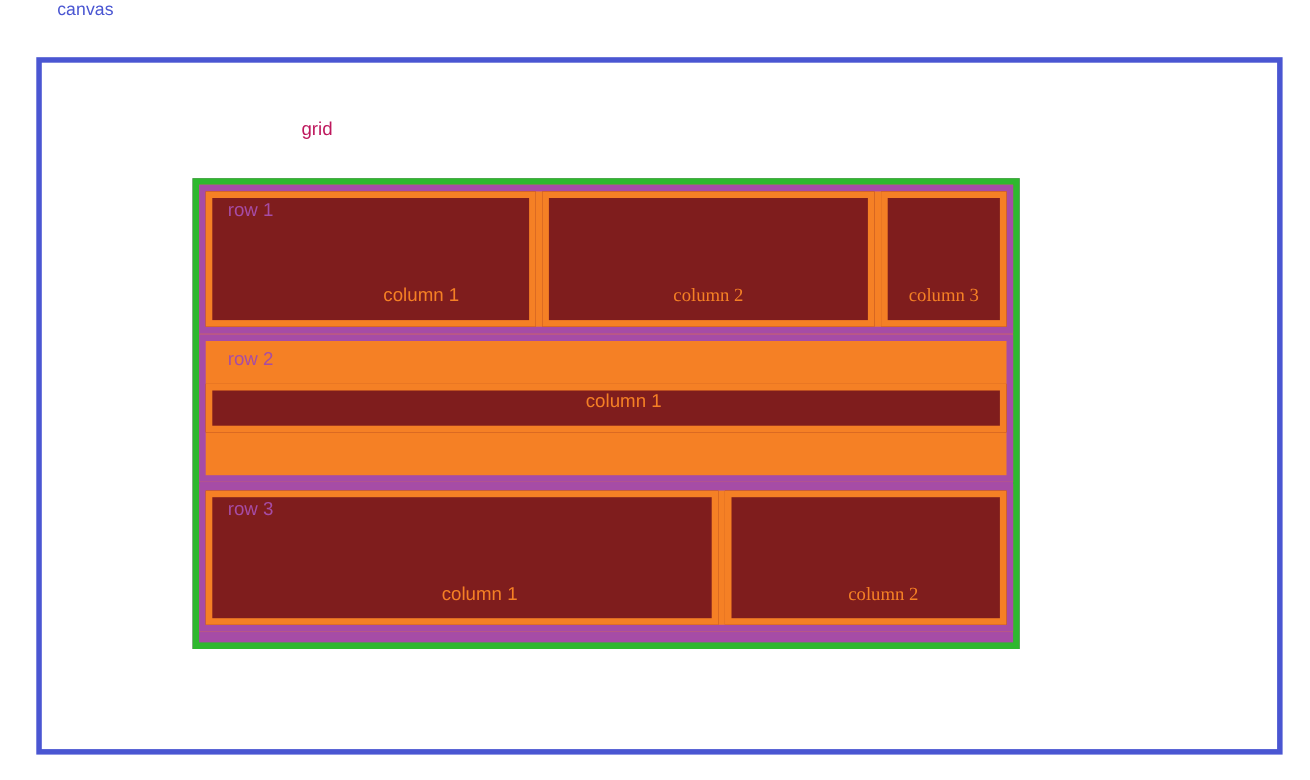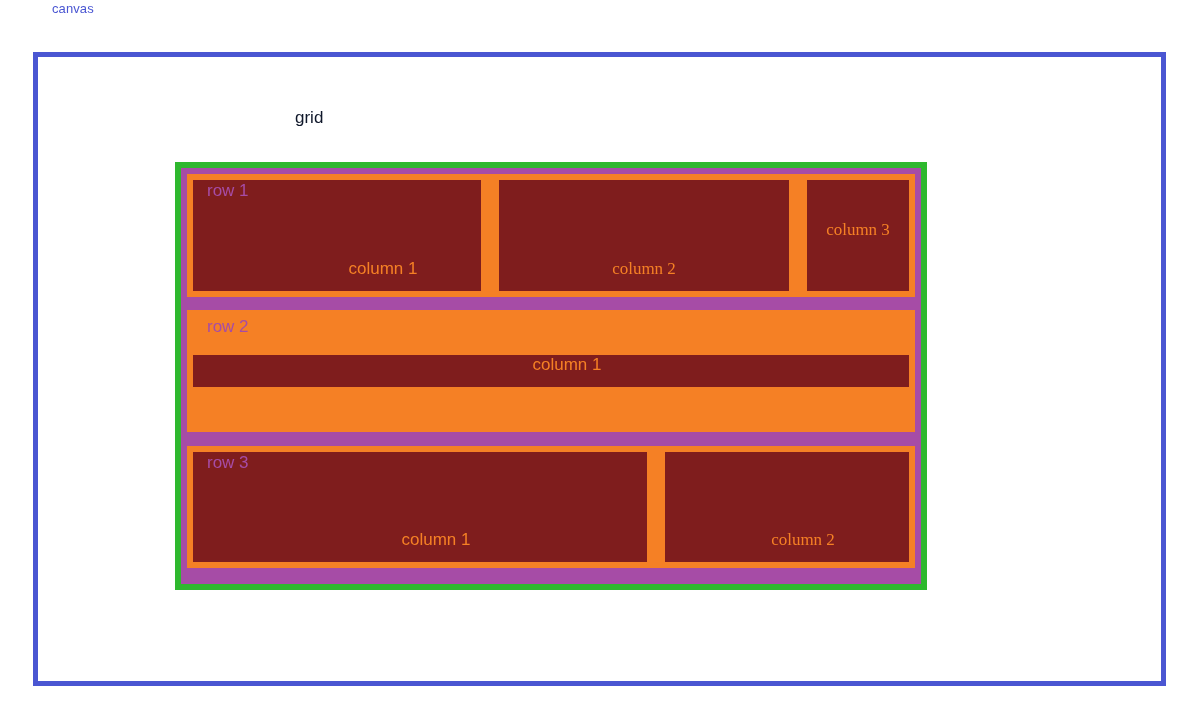--- a/index.html
+++ b/index.html
@@ -14,21 +14,21 @@
     font-family: "Liberation Sans", sans-serif;
     position: relative;
     overflow: hidden;
   }
 
   
   .canvas-label {
     position: absolute;
     left: 52px;
     top: 1px;
-    font-size: 13px;
+    font-size: 16px;
     color: #4a56d2;
     letter-spacing: 0.1px;
     white-space: nowrap;
   }
   .canvas-box {
     position: absolute;
     left: 33px;
     top: 52px;
     width: 1133px;
     height: 634px;
@@ -36,23 +36,22 @@
     border: 5px solid #4a56d2;
     background: #ffffff;
   }
 
   
   .grid-label {
     position: absolute;
     left: 236px;
     top: 51px;
     font-size: 17px;
-    color: #0f172a;
+    color: #be185d;
     white-space: nowrap;
-    margin-left: 21px;
   }
   .grid-box {
     position: absolute;
     left: 137px;
     top: 105px;
     width: 752px;
     height: 428px;
     box-sizing: border-box;
     border: 6px solid #2eb82e;
     background: #a64ca6;     
@@ -102,21 +101,21 @@
     margin-bottom: 12px;
     white-space: nowrap;
   }
   
   .col-offset-right .col-label { margin-right: -32px; }
   .col-offset-right2 .col-label { margin-right: -92px; }
 
   
   .r1c1 { flex: 0 0 300px; }
   .r1c2 { flex: 0 0 302px; }
-  .r1c3 { flex: 1 1 auto; align-items: center; }
+  .r1c3 { flex: 1 1 auto; }
 
   
   .r2c1 { flex: 1 1 auto; }
 
   
   .r3c1 { flex: 0 0 466px; }
   .r3c2 { flex: 1 1 auto; }
 </style>
 </head>
 <body>

